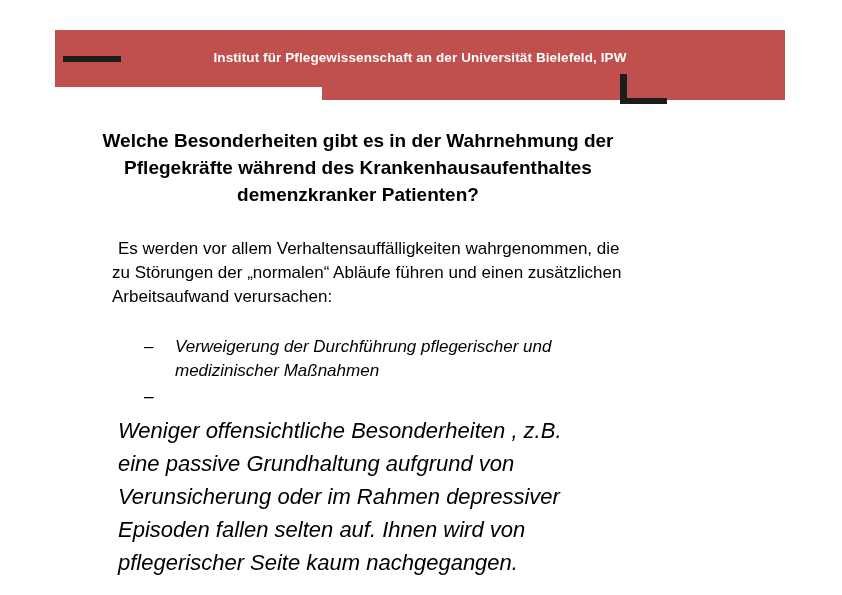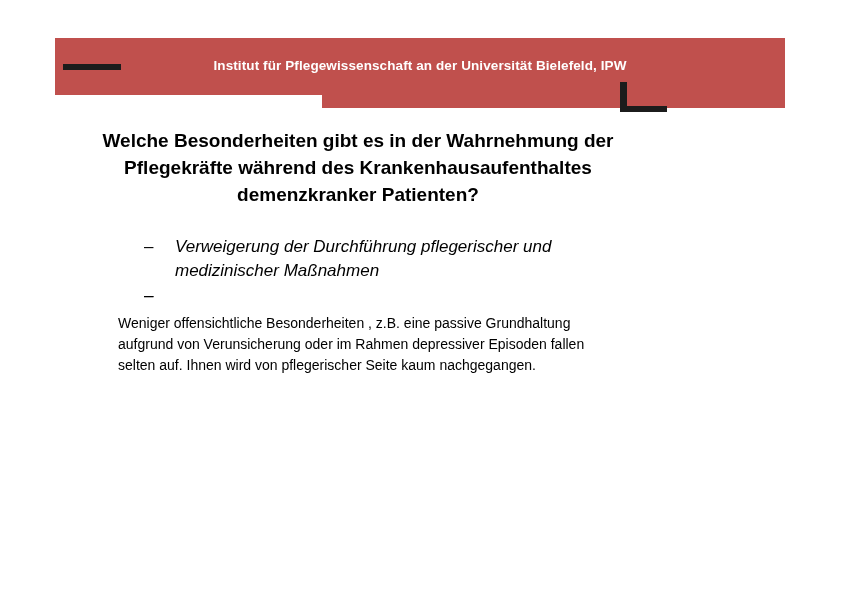--- a/index.html
+++ b/index.html
@@ -17,21 +17,21 @@
     position: relative;
     width: 842px;
     height: 595px;
     background: #ffffff;
   }
 
   
   .banner {
     position: absolute;
     left: 55px;
-    top: 38px;
+    top: 30px;
     width: 730px;
     height: 70px;
   }
   .banner-bg {
     position: absolute;
     left: 0;
     top: 0;
     width: 730px;
     height: 70px;
     background: #c0504d;
@@ -127,43 +127,45 @@
   }
   .bullets .dash {
     position: absolute;
     left: -31px;
     top: 0;
     font-style: normal;
   }
 
   .para2 {
     margin: 30px 110px 0 118px;
-    font-size: 14px;
+    font-size: 22px;
     color: #000000;
     line-height: 1.50;
+    font-style: italic;
   }
 </style>
 </head>
 <body>
 
 <div class="slide">
 
   <div class="banner">
     <div class="banner-bg"></div>
     <div class="banner-dark-left"></div>
     <div class="banner-dark-right-v"></div>
     <div class="banner-dark-right-h"></div>
     <div class="banner-notch"></div>
     <div class="banner-title">Institut für Pflegewissenschaft an der Universität Bielefeld, IPW</div>
   </div>
 
   <div class="content">
 
     <div class="question">Welche Besonderheiten gibt es in der Wahrnehmung der Pflegekräfte während des Krankenhausaufenthaltes demenzkranker Patienten?</div>
 
+    <div class="para1">Es werden vor allem Verhaltensauffälligkeiten wahrgenommen, die zu Störungen der „normalen“ Abläufe führen und einen zusätzlichen Arbeitsaufwand verursachen:</div>
 
     <ul class="bullets">
       <li>
         <span class="dash">–</span>
         <span>Verweigerung der Durchführung pflegerischer und medizinischer Maßnahmen</span>
       </li>
       <li>
         <span class="dash">–</span>
       </li>
       <li>

